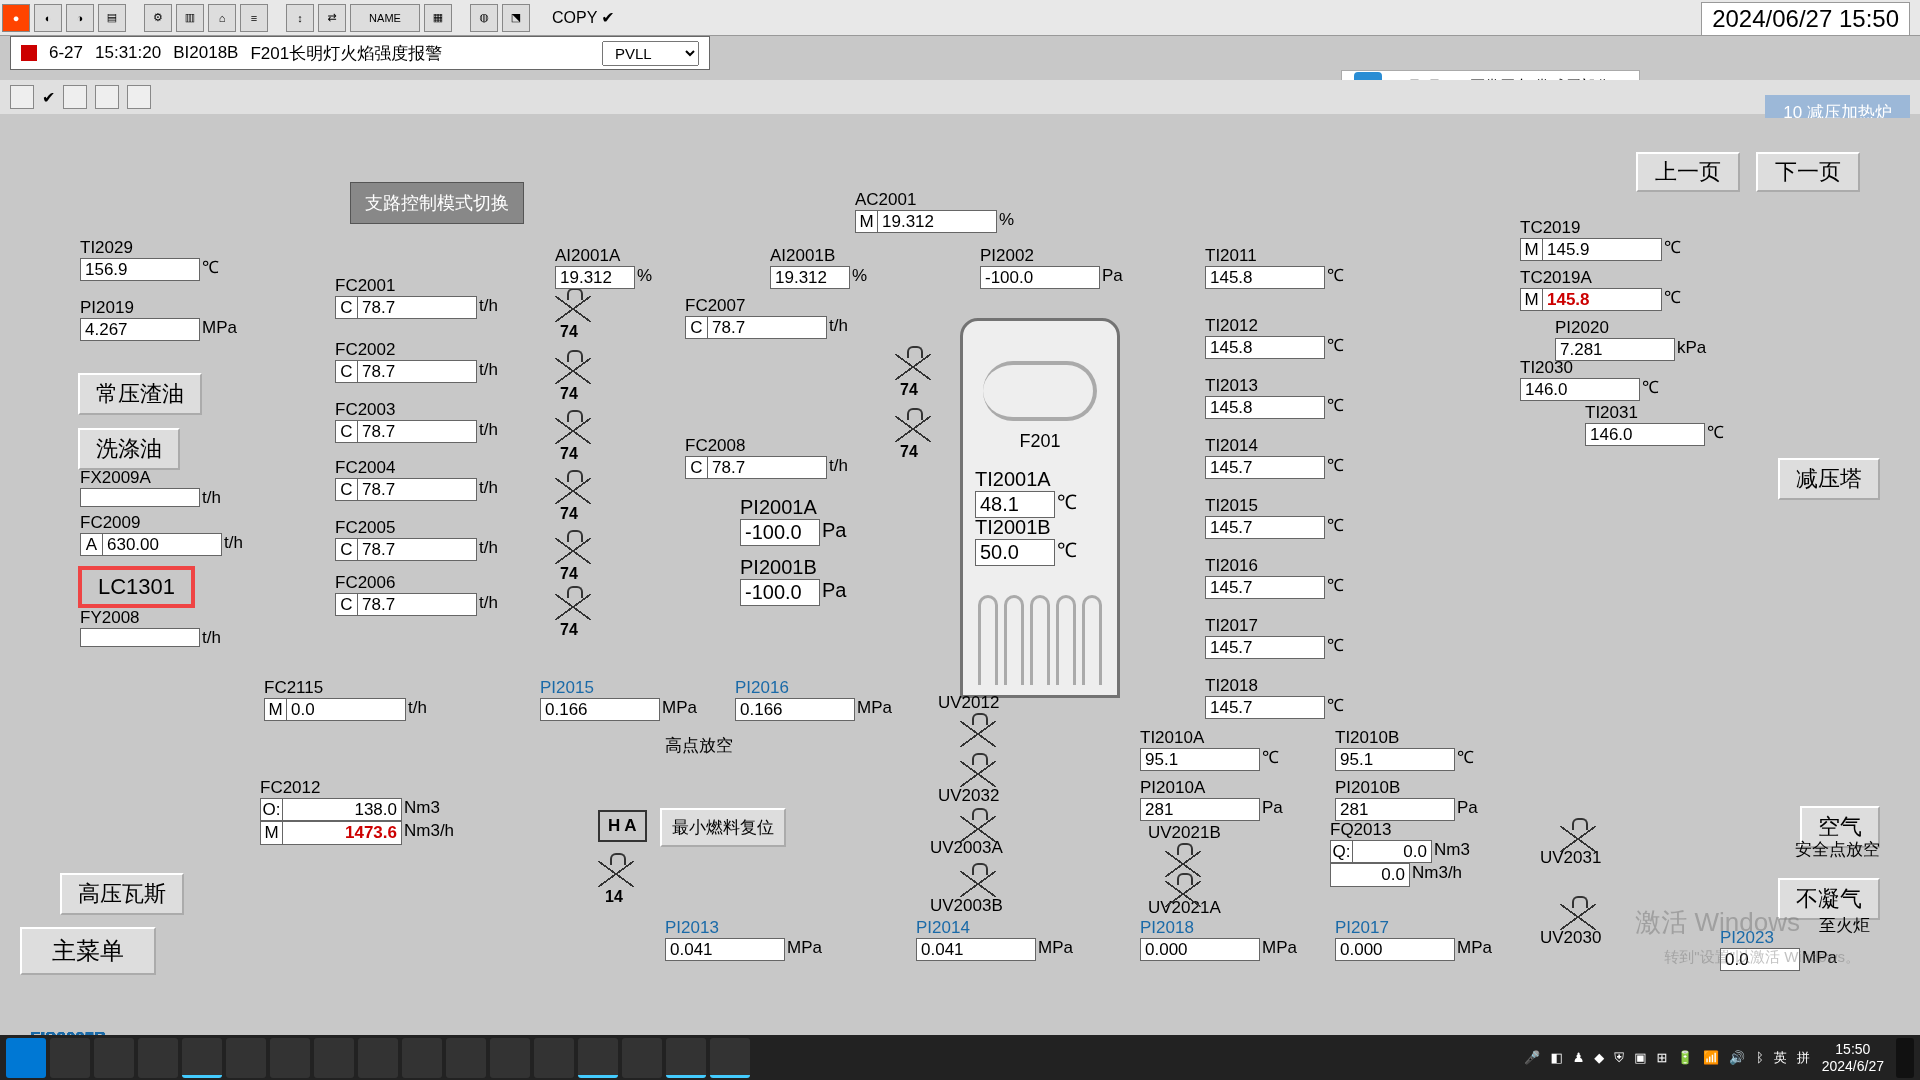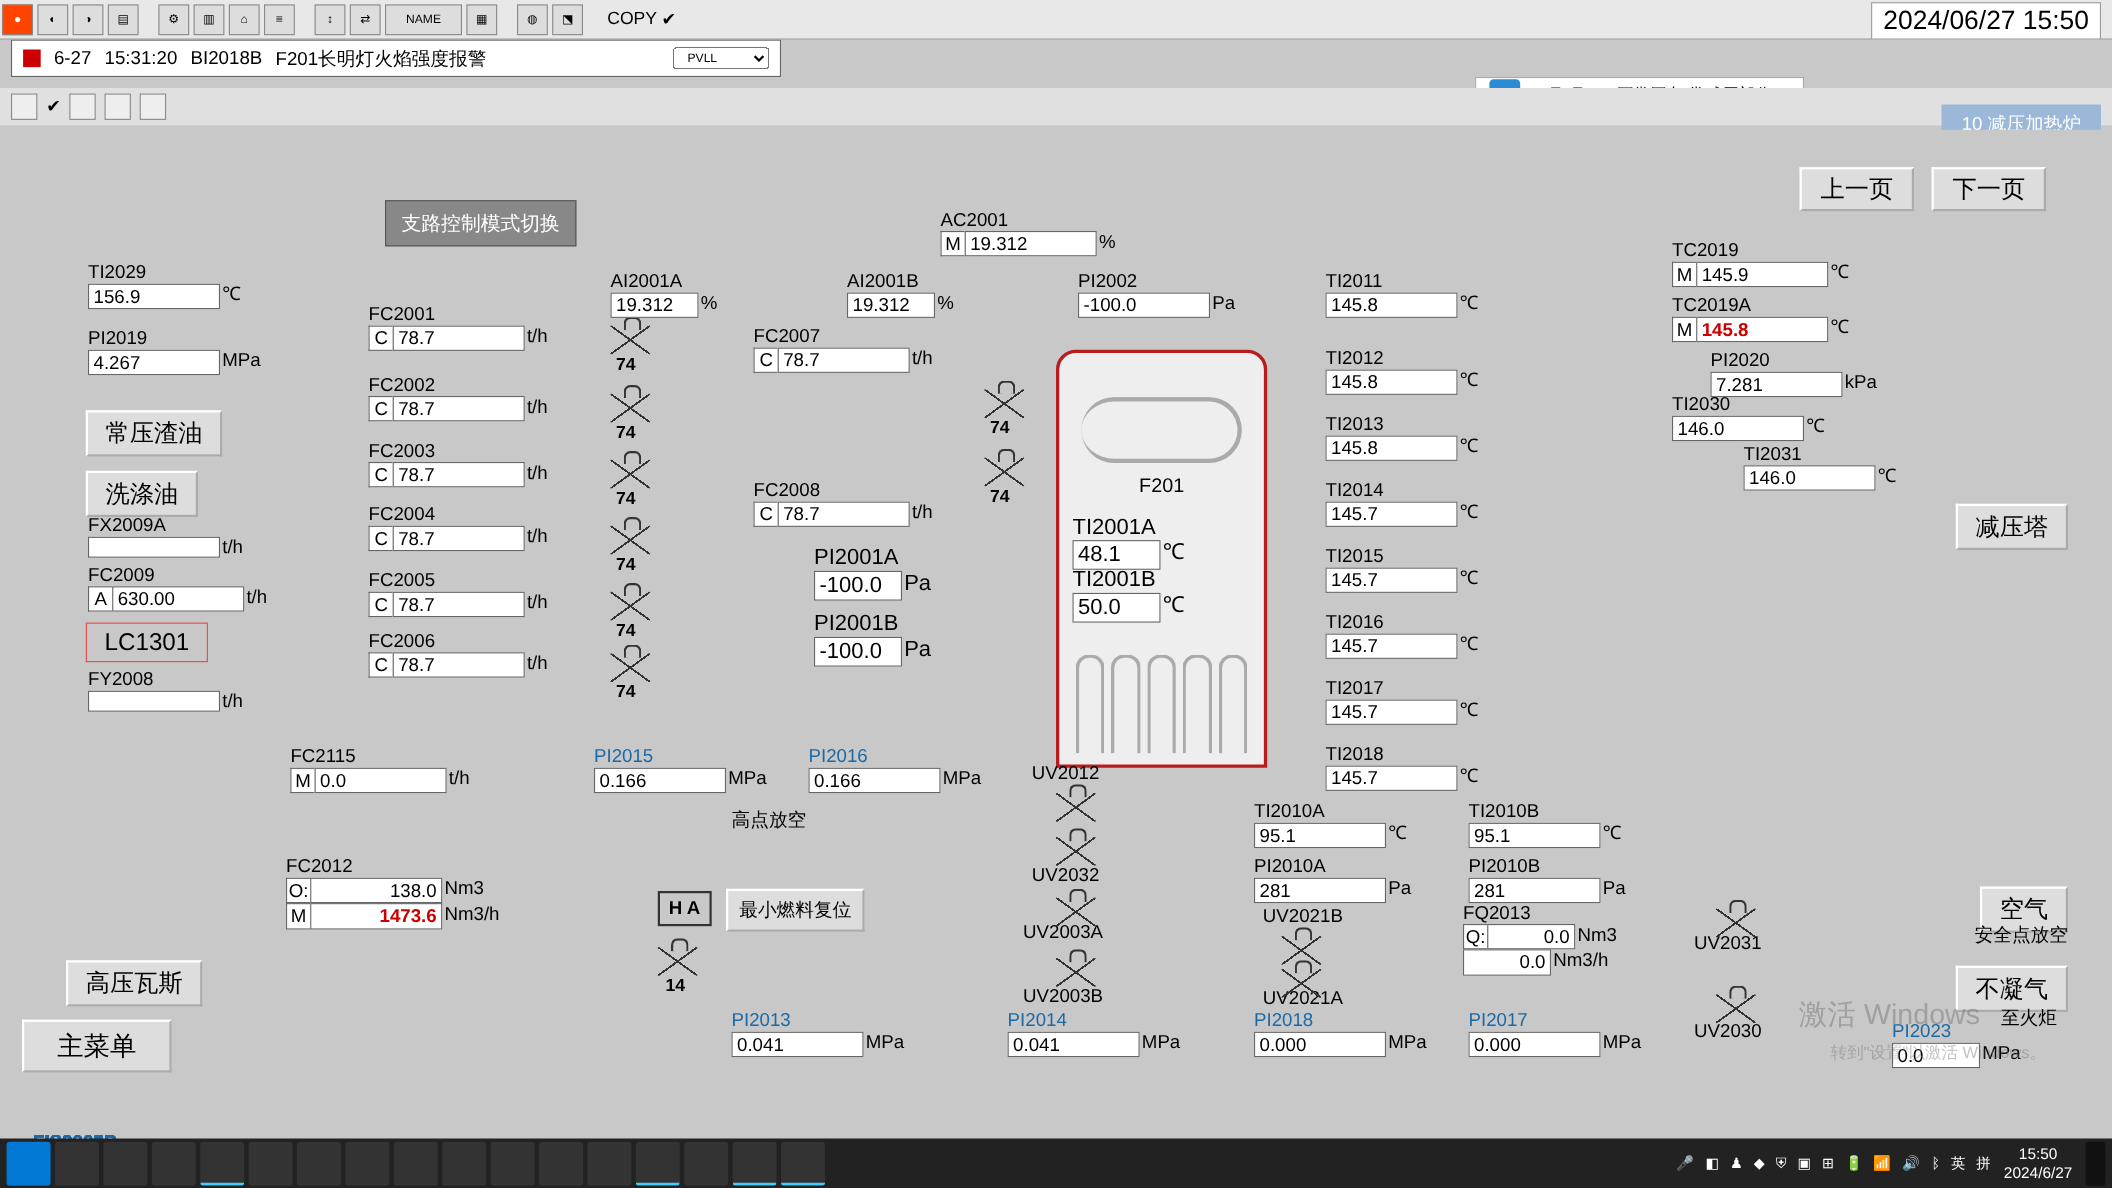--- a/index.html
+++ b/index.html
@@ -4,44 +4,44 @@
 <style>
 * { margin:0; padding:0; box-sizing:border-box; font-family:Arial,"Microsoft YaHei",sans-serif; }
 html,body { width:1920px; height:1080px; overflow:hidden; background:#c8c8c8; }
 .topbar { position:absolute; top:0; left:0; right:0; height:36px; background:#e8e8e8; border-bottom:1px solid #999; display:flex; align-items:center; }
 .topbar .icon { width:28px; height:28px; margin:0 2px; border:1px solid #888; background:#ddd; display:inline-flex; align-items:center; justify-content:center; font-size:11px; }
 .topbar .icon.red { background:#ff4400; color:#fff; }
 .copy { margin-left:20px; font-size:16px; display:flex; align-items:center; gap:4px; }
 .clock { position:absolute; right:10px; top:2px; font-size:24px; background:#fff; padding:2px 10px; border:1px solid #999; }
 .alarmbar { position:absolute; top:36px; left:10px; width:700px; height:34px; background:#fff; border:1px solid #666; display:flex; align-items:center; font-size:17px; padding:0 10px; gap:12px; }
 .alarmbar .sq { width:16px; height:16px; background:#c00; }
-.alarmbar select { margin-left:auto; font-size:11px; padding:2px 30px 2px 8px; }
+.alarmbar select { margin-left:auto; font-size:15px; padding:2px 30px 2px 8px; }
 .secbar { position:absolute; top:80px; left:0; width:100%; height:34px; background:#e0e0e0; display:flex; align-items:center; padding:0 10px; gap:8px; }
 .secbar .i { width:24px; height:24px; border:1px solid #888; background:#eee; }
 .person-strip { position:absolute; top:70px; right:280px; height:32px; background:#fff; border:1px solid #aaa; display:flex; align-items:center; gap:8px; padding:0 12px; font-size:15px; }
 .person-strip .pi { width:28px; height:28px; background:#2a8dd4; color:#fff; display:flex; align-items:center; justify-content:center; border-radius:4px; }
 .tab { position:absolute; top:95px; right:10px; background:#9cb8d8; color:#fff; padding:6px 18px; font-size:17px; }
 .canvas { position:absolute; top:118px; left:0; right:0; bottom:45px; background:#c8c8c8; }
 .title { position:absolute; top:20px; left:30px; font-size:30px; }
 .navbtn { position:absolute; top:34px; height:40px; width:104px; font-size:22px; background:#ddd; border:2px outset #fff; text-align:center; line-height:36px; cursor:pointer; }
 .navbtn.prev { right:180px; } .navbtn.next { right:60px; }
 .modebtn { position:absolute; top:64px; left:350px; background:#888; color:#fff; padding:8px 14px; font-size:18px; border:1px solid #555; }
 .tag { position:absolute; font-size:17px; line-height:1.15; }
 .tag .name { font-weight:normal; }
 .tag .val { background:#fff; border:1px solid #666; padding:1px 4px; min-width:120px; display:inline-block; }
 .tag .val.narrow { min-width:80px; }
 .tag .pref { display:inline-block; width:22px; text-align:center; border:1px solid #666; border-right:none; background:#fff; padding:1px 0; }
 .tag .row { display:flex; }
 .tag .unit { margin-left:2px; }
 .red { color:#c00; font-weight:bold; }
 .blue { color:#1a6aa8; font-weight:bold; }
 .lbl { position:absolute; font-size:22px; background:#ddd; border:2px outset #fff; padding:4px 16px; text-align:center; }
-.lbl.flat { background:transparent; border:1px solid #ef4444; }
+.lbl.flat { background:transparent; border:4px solid #ef4444; }
 .small { font-size:20px; }
-.furnace { position:absolute; top:200px; left:960px; width:192px; height:380px; border:3px solid #b91c1c; border-radius:18px 18px 0 0; background:#eee; }
+.furnace { position:absolute; top:200px; left:960px; width:160px; height:380px; border:3px solid #737373; border-radius:18px 18px 0 0; background:#eee; }
 .furnace .coil { position:absolute; top:40px; left:20px; right:20px; height:60px; border:4px solid #aaa; border-radius:30px; border-left:none; }
 .furnace .lbl2 { position:absolute; top:110px; width:100%; text-align:center; font-size:18px; }
 .furnace .slots { position:absolute; bottom:10px; left:15px; right:15px; height:90px; display:flex; gap:6px; }
 .furnace .slots span { flex:1; border:3px solid #aaa; border-bottom:none; border-radius:12px 12px 0 0; }
 .valve { position:absolute; width:36px; height:34px; }
 .valve::before { content:""; position:absolute; inset:8px 0 0 0; background:
   linear-gradient(to bottom right, transparent 48%, #333 48%, #333 52%, transparent 52%),
   linear-gradient(to bottom left,  transparent 48%, #333 48%, #333 52%, transparent 52%); }
 .valve::after { content:""; position:absolute; top:0; left:12px; width:12px; height:10px; border:2px solid #333; border-bottom:none; border-radius:6px 6px 0 0; }
 .vnum { position:absolute; font-size:16px; font-weight:bold; }

